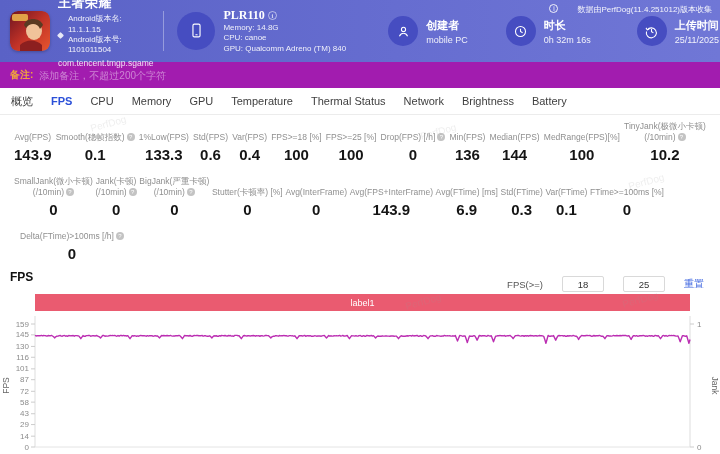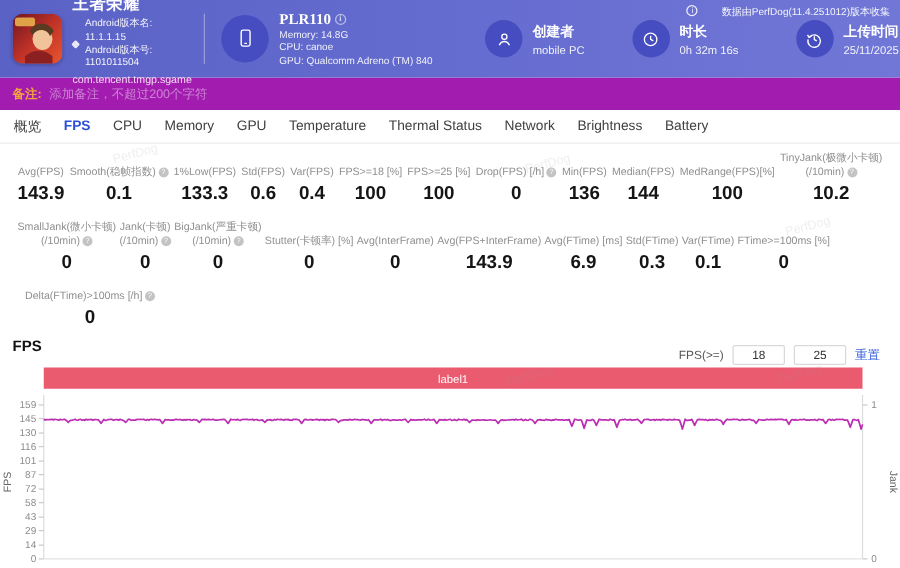--- a/index.html
+++ b/index.html
@@ -49,21 +49,21 @@
   .stat-row.r2 { margin-top:13px; padding-right:56px; }
   .stat-row.r3 { margin-top:13px; justify-content:flex-start; padding-left:20px; }
   .stat { text-align:center; }
   .stat-label { font-size:8.5px; color:#8f8f8f; line-height:1.3; white-space:nowrap; }
   .stat-value { font-size:15px; font-weight:bold; color:#151515; margin-top:3px; }
   .info-dot { display:inline-block; width:8px; height:8px; border-radius:50%; background:#c3c3c3; color:#fff; font-size:6px; line-height:8px; text-align:center; margin-left:2px; vertical-align:1px; font-style:normal; }
   .info-dot::before { content:"?"; }
   
   .chart-head { display:flex; justify-content:space-between; align-items:flex-end; padding:0 16px 0 10px; margin-top:8px; height:22px; }
   .chart-title { font-size:12px; font-weight:bold; color:#111; align-self:flex-start; }
-  .controls { display:flex; align-items:center; gap:7px; }
+  .controls { display:flex; align-items:center; gap:19px; }
   .controls-label { font-size:9.5px; color:#555; }
   .thr-input { width:42px; height:16px; border:1px solid #d9d9d9; border-radius:2px; font-size:9.5px; text-align:center; color:#333; outline:none; font-family:"Liberation Sans",sans-serif; }
   .reset-link { font-size:10px; color:#3a62df; cursor:pointer; }
   
   #fps-chart { display:block; }
   .wm { position:absolute; font-size:10px; color:#999; opacity:.16; transform:rotate(-15deg); pointer-events:none; z-index:5; }
 </style>
 </head>
 <body>
 

